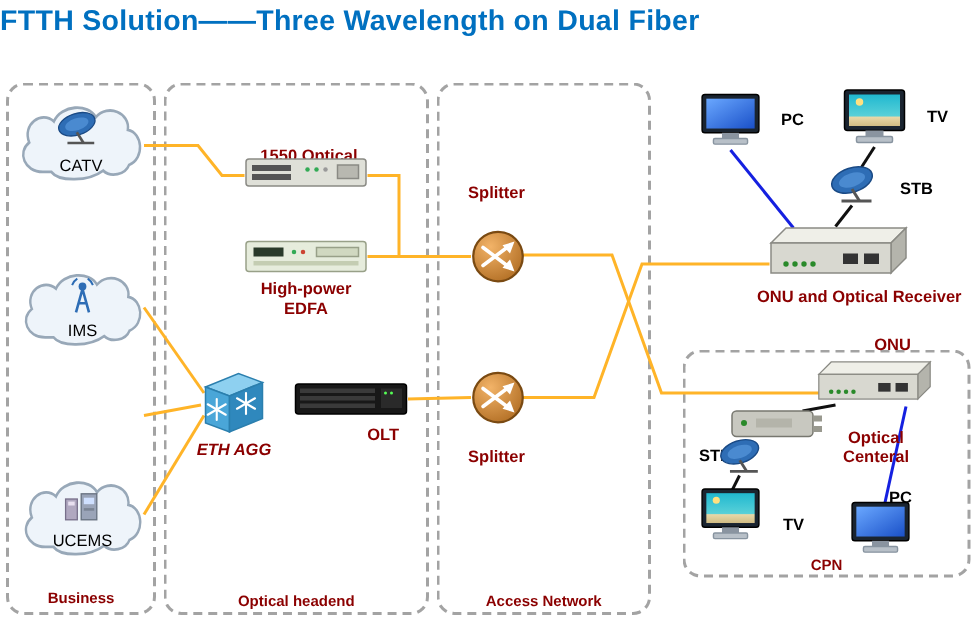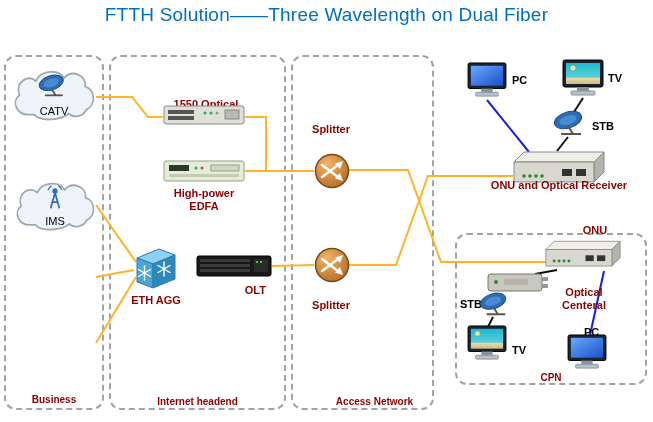--- a/index.html
+++ b/index.html
@@ -1,26 +1,26 @@
 <!DOCTYPE html>
 <html><head>
 <meta charset="utf-8">
 <style>
   * { margin:0; padding:0; box-sizing:border-box; }
   html,body { background:#fff; }
   body { font-family:"Liberation Sans", sans-serif; }
   .diagram { position:relative; width:653px; height:422px; background:#fff; overflow:hidden; }
-  .title { position:absolute; top:4px; left:0; width:100%; text-align:center;
-           font-size:19px; font-weight:normal; color:#0070C0; letter-spacing:0.2px; }
+  .title { position:absolute; top:4px; left:0; width:100%; 
+           font-size:19px; font-weight:bold; color:#0070C0; letter-spacing:0.2px; }
   .gbox { position:absolute; border:2px dashed #a3a3a3; border-radius:12px; }
   .glbl { position:absolute; color:#8B0000; font-weight:bold; font-size:10px; text-align:center; }
   .node { position:absolute; }
   .lbl-dark { position:absolute; color:#8B0000; font-weight:bold; font-size:11px;
               text-align:center; line-height:1.2; }
-  .lbl-black { position:absolute; color:#000; font-weight:bold; font-size:11px; text-align:left; }
+  .lbl-black { position:absolute; color:#000; font-weight:bold; font-size:11px; text-align:right; }
   .cloud { position:absolute; }
   .cloud .cloud-bg { position:absolute; left:0; top:0; }
   .cloud .cloud-icon { position:absolute; }
   .cloud .cloud-lbl { position:absolute; left:0; right:0; bottom:7px; text-align:center;
                       font-size:11px; color:#000; }
   svg { display:block; }
   .wires { position:absolute; left:0; top:0; pointer-events:none; }
 </style>
 </head>
 <body>
@@ -129,20 +129,33 @@
       </svg>
     <svg class="cloud-icon" style="left:31px;top:6px;" viewBox="0 0 30 30" width="28" height="26">
       <circle cx="15" cy="8" r="3" fill="#2e6db5"></circle>
       <path d="M15,10 L10,28 M15,10 L20,28 M11.5,21 L18.5,21" stroke="#2e6db5" stroke-width="2" fill="none"></path>
       <path d="M7,7 A10,10 0 0 1 11,2 M23,7 A10,10 0 0 0 19,2" stroke="#2e6db5" stroke-width="1.5" fill="none"></path>
     </svg>
     <div class="cloud-lbl">IMS</div>
   </div>
 
 
+  <div class="cloud" style="left:10px;top:316px;width:90px;height:58px;">
+    <svg class="cloud-bg" viewBox="0 0 112 62" width="90" height="58" preserveAspectRatio="none">
+        <use href="#sym-cloud"></use>
+      </svg>
+    <svg class="cloud-icon" style="left:29px;top:8px;" viewBox="0 0 32 30" width="32" height="26">
+      <rect x="3" y="10" width="9" height="16" fill="#b0a8c0" stroke="#776f8a"></rect>
+      <rect x="5" y="12" width="5" height="3" fill="#e8e0f0"></rect>
+      <rect x="15" y="6" width="12" height="20" fill="#9aa4b8" stroke="#66707e"></rect>
+      <rect x="17" y="9" width="8" height="5" fill="#cfe0ff"></rect>
+      <rect x="17" y="17" width="8" height="2" fill="#7a8494"></rect>
+    </svg>
+    <div class="cloud-lbl">UCEMS</div>
+  </div>
 
   <div class="lbl-dark" style="left:158px;top:66px;width:96px;margin-top:32px;">1550 Optical Transmitter</div>
   <div class="node" style="left:163px;top:101px;">
     <svg viewBox="0 0 82 28" width="82" height="28">
       <rect x="1" y="5" width="80" height="18" rx="2" fill="#dfe0d8" stroke="#8a8a84"></rect>
       <rect x="5" y="9" width="26" height="4" fill="#555"></rect>
       <rect x="5" y="15" width="26" height="4" fill="#555"></rect>
       <circle cx="42" cy="12" r="1.5" fill="#33aa55"></circle>
       <circle cx="48" cy="12" r="1.5" fill="#33aa55"></circle>
       <circle cx="54" cy="12" r="1.5" fill="#999"></circle>
@@ -172,21 +185,21 @@
         <line x1="6.5" y1="25.5" x2="18.5" y2="32.5"></line>
         <line x1="18.5" y1="25.5" x2="6.5" y2="32.5"></line>
       </g>
       <g stroke="#fff" stroke-width="1.4" stroke-linecap="round">
         <line x1="32" y1="18" x2="32" y2="32"></line>
         <line x1="26" y1="21.5" x2="38" y2="28.5"></line>
         <line x1="38" y1="21.5" x2="26" y2="28.5"></line>
       </g>
     </svg>
   </div>
-  <div class="lbl-dark" style="left:126px;top:294px;width:60px;">ETH AGG</div>
+  <div class="lbl-dark" style="left:126px;top:294px;width:60px;font-style:italic;">ETH AGG</div>
 
   <div class="node" style="left:196px;top:254px;">
     <svg viewBox="0 0 76 24" width="76" height="24">
       <rect x="1" y="2" width="74" height="20" rx="2" fill="#181818" stroke="#000"></rect>
       <rect x="4" y="5" width="50" height="3" fill="#3a3a3a"></rect>
       <rect x="4" y="10" width="50" height="3" fill="#3a3a3a"></rect>
       <rect x="4" y="15" width="50" height="3" fill="#3a3a3a"></rect>
       <rect x="58" y="5" width="14" height="13" fill="#2a2a2a"></rect>
       <circle cx="61" cy="8" r="1" fill="#55ff55"></circle>
       <circle cx="65" cy="8" r="1" fill="#55ff55"></circle>
@@ -239,21 +252,21 @@
         <use href="#sym-dish"></use>
       </svg>
   </div>
   <div class="lbl-black" style="left:592px;top:120px;width:30px;">STB</div>
 
   <div class="node" style="left:512px;top:148px;">
     <svg viewBox="0 0 94 40" width="94" height="40">
         <use href="#sym-3dbox"></use>
       </svg>
   </div>
-  <div class="lbl-dark" style="left:477px;top:179px;width:164px;">ONU and Optical Receiver</div>
+  <div class="lbl-dark" style="left:477px;top:192px;width:164px;text-align:right;">ONU and Optical Receiver</div>
 
   <div class="lbl-dark" style="left:572px;top:224px;width:46px;">ONU</div>
   <div class="node" style="left:544px;top:238px;">
     <svg viewBox="0 0 94 40" width="78" height="33">
         <use href="#sym-3dbox"></use>
       </svg>
   </div>
 
   <div class="node" style="left:486px;top:269px;">
     <svg viewBox="0 0 64 26" width="64" height="26">
@@ -281,17 +294,17 @@
   <div class="lbl-black" style="left:512px;top:344px;width:24px;">TV</div>
 
   <div class="lbl-black" style="left:584px;top:326px;width:24px;">PC</div>
   <div class="node" style="left:566px;top:334px;">
     <svg viewBox="0 0 44 38" width="42" height="36">
         <use href="#sym-pc"></use>
       </svg>
   </div>
 
   <div class="glbl" style="left:4px;top:394px;width:100px;">Business</div>
-  <div class="glbl" style="left:109px;top:396px;width:177px;">Internet headend</div>
-  <div class="glbl" style="left:303px;top:396px;width:143px;">Access Network</div>
+  <div class="glbl" style="left:109px;top:396px;width:177px;">Optical headend</div>
+  <div class="glbl" style="left:291px;top:396px;width:143px;">Access Network</div>
   <div class="glbl" style="left:455px;top:372px;width:192px;">CPN</div>
 
 </div>
 
 </body></html>

